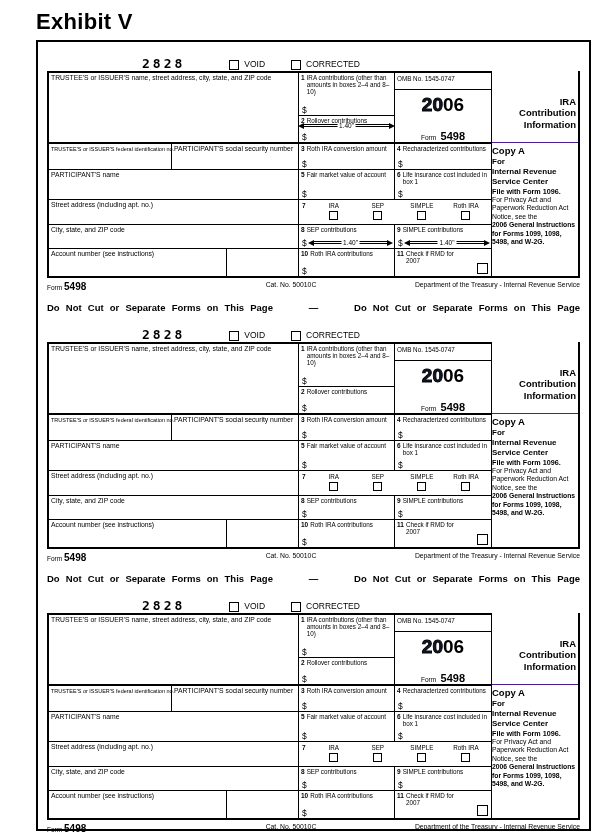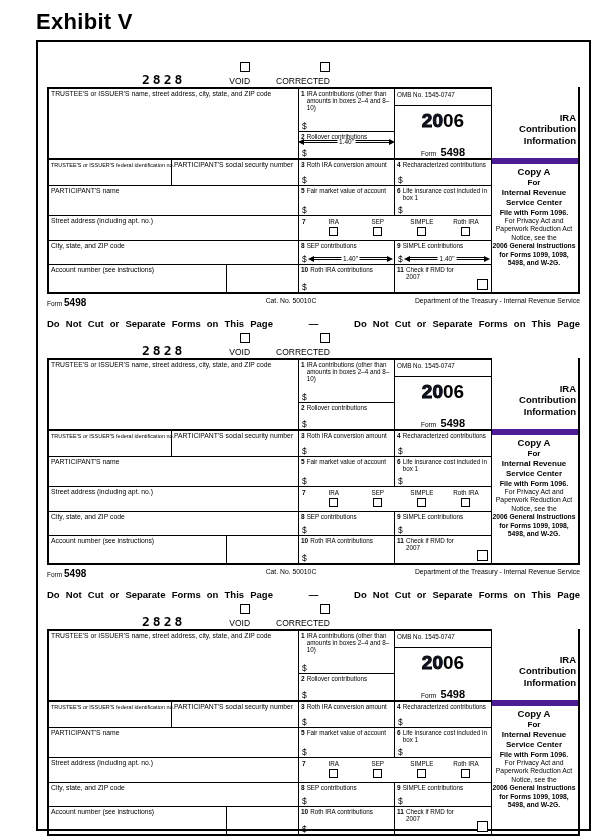--- a/index.html
+++ b/index.html
@@ -3,27 +3,27 @@
 <meta charset="utf-8">
 <style>
   * { margin:0; padding:0; box-sizing:border-box; }
   html,body { background:#fff; }
   body {
     width:610px; height:839px; overflow:hidden;
     color:#000; font-family:"Liberation Sans", sans-serif;
     -webkit-font-smoothing:antialiased;
   }
   .page-title { font-size:22px; font-weight:bold; margin:9px 0 5px 36px; letter-spacing:.3px; }
-  .exhibit-box { margin-left:36px; width:555px; height:791px; border:2px solid #000; padding:16px 8px; }
+  .exhibit-box { margin-left:36px; width:555px; height:791px; border:2px solid #000; padding:0 8px; }
   .form-copy { width:533px; margin:0 auto; }
 
   
   .code-row { display:flex; align-items:flex-end; height:15px; margin:13px 0 1px 95px; }
   .form-code { font-family:"DejaVu Sans Mono", monospace; font-weight:bold; font-size:13px; letter-spacing:3px; line-height:1; }
-  .chk-group { display:flex; align-items:flex-end; gap:5px; font-size:8.5px; line-height:1.1;flex-direction:column; }
+  .chk-group { display:flex; gap:5px; font-size:8.5px; line-height:1.1; }
   .chk-void { margin-left:44px; } .chk-corr { margin-left:26px;margin-top:16px; }
   .checkbox { width:10px; height:10px; border:1px solid #000; display:inline-block; background:#fff; flex:none; }
 
   
   .form-table { position:relative; width:533px; height:207px; border:2px solid #000; border-top:none; }
   .main-area { position:absolute; left:0; top:0; width:442px; height:205px; border-top:2px solid #000; }
   .right-col { position:absolute; left:442px; top:0; width:87px; height:205px; border-left:1px solid #000; }
 
   .row { display:flex; border-bottom:1px solid #000; }
   .r1 { height:71px; border-bottom-width:2px; }
@@ -68,21 +68,21 @@
   .b7-num { font-weight:bold; font-size:6.5px; margin-right:6px; }
   .b7-opt { flex:1; display:flex; flex-direction:column; align-items:center; gap:1px; font-size:6.3px; }
   .b7-opt .checkbox { width:9px; height:9px; }
 
   
   .b11 .checkbox { position:absolute; right:3px; bottom:2px; width:11px; height:11px; }
   .b11 .box-label { width:62px; }
 
   
   .ira-title { height:71px; padding:25px 2px 0 0; text-align:right; font-weight:bold; font-size:9.5px; line-height:1.2; }
-  .copy-a { border-top:6px solid #4c1d95; text-align:center; padding:2px 2px 0 0; line-height:1.25; }
+  .copy-a { border-top:1px solid #4c1d95; text-align:left; padding:2px 2px 0 0; line-height:1.25; }
   .ca-0 { font-size:9.5px; font-weight:bold; }
   .ca-1 { font-size:8px; font-weight:bold; }
   .ca-2 { font-size:8px; font-weight:bold; }
   .ca-3 { font-size:7.2px; font-weight:bold; }
   .ca-4 { font-size:6.8px; }
   .ca-5 { font-size:6.8px; font-weight:bold; }
 
   
   .form-footer { display:flex; align-items:flex-start; margin-top:3px; height:13px; font-size:6.8px; }
   .ff-left { width:150px; }

